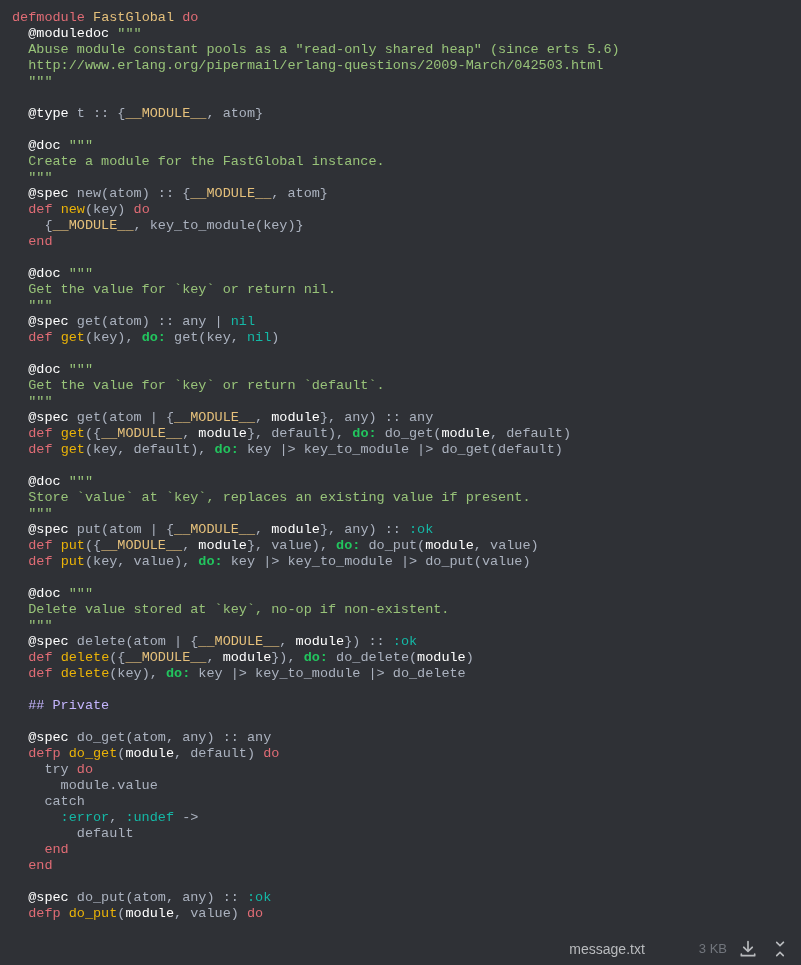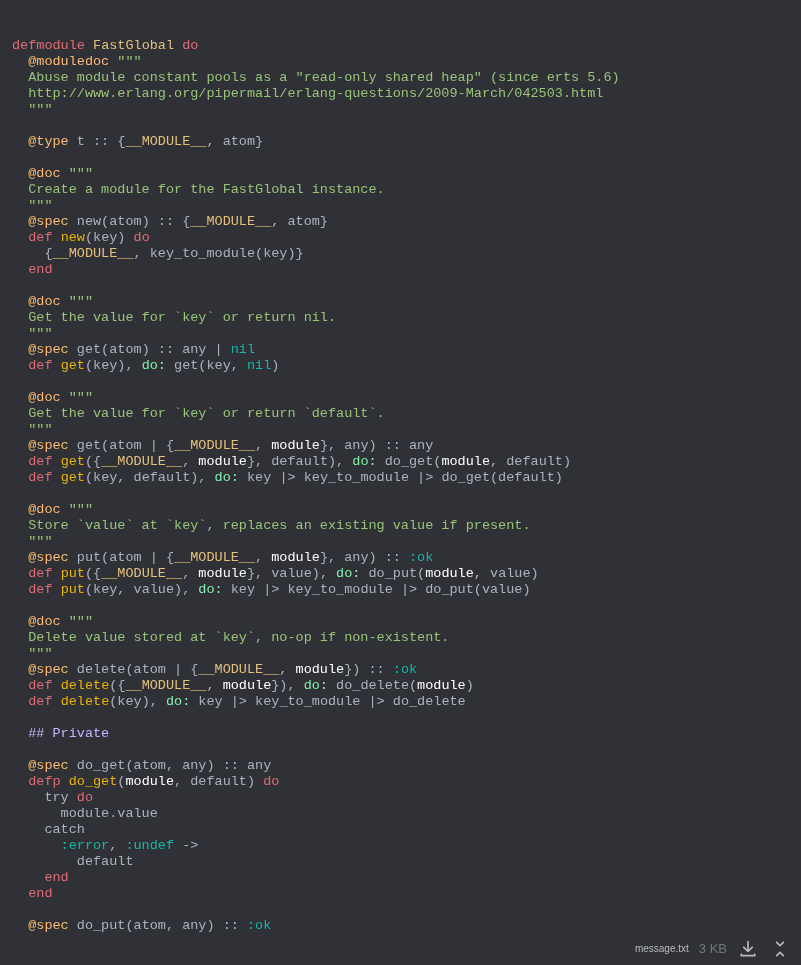--- a/index.html
+++ b/index.html
@@ -11,68 +11,68 @@
   color: #b9bbbe;
   width: 801px;
   height: 965px;
   overflow: hidden;
   position: relative;
 }
 .code-container {
   padding: 10px 12px;
   white-space: pre;
   overflow: hidden;
-  margin-top: 28px;
 }
 .footer {
   position: absolute;
   bottom: 0;
   left: 0;
   right: 0;
   height: 32px;
   background: #2f3136;
   display: flex;
   align-items: center;
   justify-content: flex-end;
   padding: 0 10px;
   gap: 10px;
 }
 .filename {
   color: #b9bbbe;
   font-family: -apple-system, BlinkMacSystemFont, 'Segoe UI', sans-serif;
-  font-size: 10px;
+  font-size: 14px;
 }
 .filesize {
   color: #72767d;
   font-family: -apple-system, BlinkMacSystemFont, 'Segoe UI', sans-serif;
   font-size: 13px;
+  margin-left: 44px;
 }
 .icon-btn {
   width: 22px;
   height: 22px;
   display: flex;
   align-items: center;
   justify-content: center;
   cursor: pointer;
   color: #b9bbbe;
 }
 .icon-btn svg { width: 20px; height: 20px; }
 
 
 .kw-def { color: #e06c75; }
 .kw-mod { color: #e5c07b; }
 .kw-do { color: #e06c75; }
-.at-attr { color: #fdba74; }
+.at-attr { color: #ffffff; }
 .str { color: #98c379; }
 .ident { color: #abb2bf; }
 .fn-call { color: #eab308; }
 .atom { color: #14b8a6; }
 .comment { color: #c4b5fd; }
 .mod-ref { color: #ffffff; }
-.sym { color: #86efac; }
+.sym { color: #22c55e; font-weight: bold; }
 </style>
 </head>
 <body>
 
 <div class="code-container" id="code"><div><span class="kw-def">defmodule</span><span class="ident"> </span><span class="kw-mod">FastGlobal</span><span class="ident"> </span><span class="kw-do">do</span></div><div><span class="ident">  </span><span class="at-attr">@moduledoc</span><span class="ident"> </span><span class="str">"""</span></div><div><span class="str">  Abuse module constant pools as a "read-only shared heap" (since erts 5.6)</span></div><div><span class="str">  http://www.erlang.org/pipermail/erlang-questions/2009-March/042503.html</span></div><div><span class="str">  """</span></div><div>&nbsp;</div><div><span class="ident">  </span><span class="at-attr">@type</span><span class="ident"> t :: {</span><span class="kw-mod">__MODULE__</span><span class="ident">, atom}</span></div><div>&nbsp;</div><div><span class="ident">  </span><span class="at-attr">@doc</span><span class="ident"> </span><span class="str">"""</span></div><div><span class="str">  Create a module for the FastGlobal instance.</span></div><div><span class="str">  """</span></div><div><span class="ident">  </span><span class="at-attr">@spec</span><span class="ident"> new(atom) :: {</span><span class="kw-mod">__MODULE__</span><span class="ident">, atom}</span></div><div><span class="ident">  </span><span class="kw-def">def</span><span class="ident"> </span><span class="fn-call">new</span><span class="ident">(key) </span><span class="kw-do">do</span></div><div><span class="ident">    {</span><span class="kw-mod">__MODULE__</span><span class="ident">, key_to_module(key)}</span></div><div><span class="ident">  </span><span class="kw-def">end</span></div><div>&nbsp;</div><div><span class="ident">  </span><span class="at-attr">@doc</span><span class="ident"> </span><span class="str">"""</span></div><div><span class="str">  Get the value for `key` or return nil.</span></div><div><span class="str">  """</span></div><div><span class="ident">  </span><span class="at-attr">@spec</span><span class="ident"> get(atom) :: any | </span><span class="atom">nil</span></div><div><span class="ident">  </span><span class="kw-def">def</span><span class="ident"> </span><span class="fn-call">get</span><span class="ident">(key), </span><span class="sym">do:</span><span class="ident"> get(key, </span><span class="atom">nil</span><span class="ident">)</span></div><div>&nbsp;</div><div><span class="ident">  </span><span class="at-attr">@doc</span><span class="ident"> </span><span class="str">"""</span></div><div><span class="str">  Get the value for `key` or return `default`.</span></div><div><span class="str">  """</span></div><div><span class="ident">  </span><span class="at-attr">@spec</span><span class="ident"> get(atom | {</span><span class="kw-mod">__MODULE__</span><span class="ident">, </span><span class="mod-ref">module</span><span class="ident">}, any) :: any</span></div><div><span class="ident">  </span><span class="kw-def">def</span><span class="ident"> </span><span class="fn-call">get</span><span class="ident">({</span><span class="kw-mod">__MODULE__</span><span class="ident">, </span><span class="mod-ref">module</span><span class="ident">}, default), </span><span class="sym">do:</span><span class="ident"> do_get(</span><span class="mod-ref">module</span><span class="ident">, default)</span></div><div><span class="ident">  </span><span class="kw-def">def</span><span class="ident"> </span><span class="fn-call">get</span><span class="ident">(key, default), </span><span class="sym">do:</span><span class="ident"> key |&gt; key_to_module |&gt; do_get(default)</span></div><div>&nbsp;</div><div><span class="ident">  </span><span class="at-attr">@doc</span><span class="ident"> </span><span class="str">"""</span></div><div><span class="str">  Store `value` at `key`, replaces an existing value if present.</span></div><div><span class="str">  """</span></div><div><span class="ident">  </span><span class="at-attr">@spec</span><span class="ident"> put(atom | {</span><span class="kw-mod">__MODULE__</span><span class="ident">, </span><span class="mod-ref">module</span><span class="ident">}, any) :: </span><span class="atom">:ok</span></div><div><span class="ident">  </span><span class="kw-def">def</span><span class="ident"> </span><span class="fn-call">put</span><span class="ident">({</span><span class="kw-mod">__MODULE__</span><span class="ident">, </span><span class="mod-ref">module</span><span class="ident">}, value), </span><span class="sym">do:</span><span class="ident"> do_put(</span><span class="mod-ref">module</span><span class="ident">, value)</span></div><div><span class="ident">  </span><span class="kw-def">def</span><span class="ident"> </span><span class="fn-call">put</span><span class="ident">(key, value), </span><span class="sym">do:</span><span class="ident"> key |&gt; key_to_module |&gt; do_put(value)</span></div><div>&nbsp;</div><div><span class="ident">  </span><span class="at-attr">@doc</span><span class="ident"> </span><span class="str">"""</span></div><div><span class="str">  Delete value stored at `key`, no-op if non-existent.</span></div><div><span class="str">  """</span></div><div><span class="ident">  </span><span class="at-attr">@spec</span><span class="ident"> delete(atom | {</span><span class="kw-mod">__MODULE__</span><span class="ident">, </span><span class="mod-ref">module</span><span class="ident">}) :: </span><span class="atom">:ok</span></div><div><span class="ident">  </span><span class="kw-def">def</span><span class="ident"> </span><span class="fn-call">delete</span><span class="ident">({</span><span class="kw-mod">__MODULE__</span><span class="ident">, </span><span class="mod-ref">module</span><span class="ident">}), </span><span class="sym">do:</span><span class="ident"> do_delete(</span><span class="mod-ref">module</span><span class="ident">)</span></div><div><span class="ident">  </span><span class="kw-def">def</span><span class="ident"> </span><span class="fn-call">delete</span><span class="ident">(key), </span><span class="sym">do:</span><span class="ident"> key |&gt; key_to_module |&gt; do_delete</span></div><div>&nbsp;</div><div><span class="ident">  </span><span class="comment">## Private</span></div><div>&nbsp;</div><div><span class="ident">  </span><span class="at-attr">@spec</span><span class="ident"> do_get(atom, any) :: any</span></div><div><span class="ident">  </span><span class="kw-def">defp</span><span class="ident"> </span><span class="fn-call">do_get</span><span class="ident">(</span><span class="mod-ref">module</span><span class="ident">, default) </span><span class="kw-do">do</span></div><div><span class="ident">    try </span><span class="kw-do">do</span></div><div><span class="ident">      module.value</span></div><div><span class="ident">    catch</span></div><div><span class="ident">      </span><span class="atom">:error</span><span class="ident">, </span><span class="atom">:undef</span><span class="ident"> -&gt;</span></div><div><span class="ident">        default</span></div><div><span class="ident">    </span><span class="kw-def">end</span></div><div><span class="ident">  </span><span class="kw-def">end</span></div><div>&nbsp;</div><div><span class="ident">  </span><span class="at-attr">@spec</span><span class="ident"> do_put(atom, any) :: </span><span class="atom">:ok</span></div><div><span class="ident">  </span><span class="kw-def">defp</span><span class="ident"> </span><span class="fn-call">do_put</span><span class="ident">(</span><span class="mod-ref">module</span><span class="ident">, value) </span><span class="kw-do">do</span></div></div>
 
 <div class="footer">
   <span class="filename">message.txt</span>
   <span class="filesize">3 KB</span>
   <div class="icon-btn">

